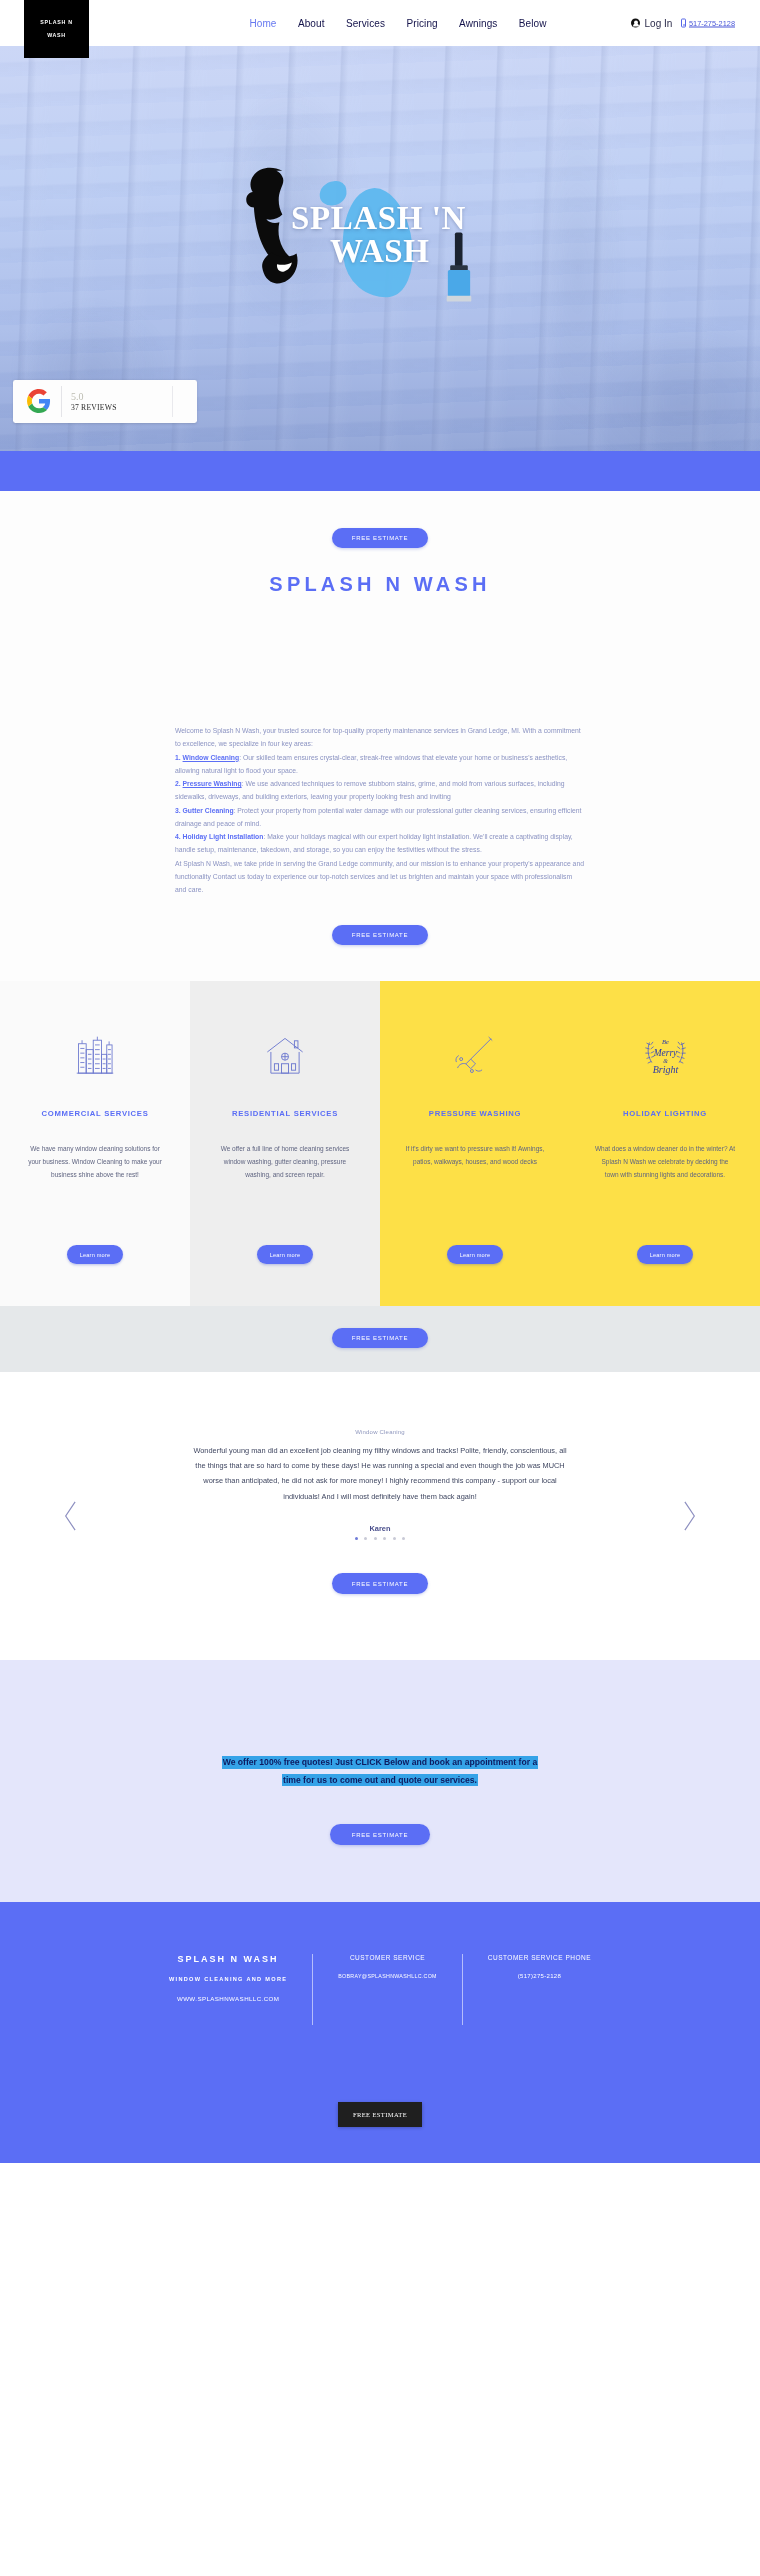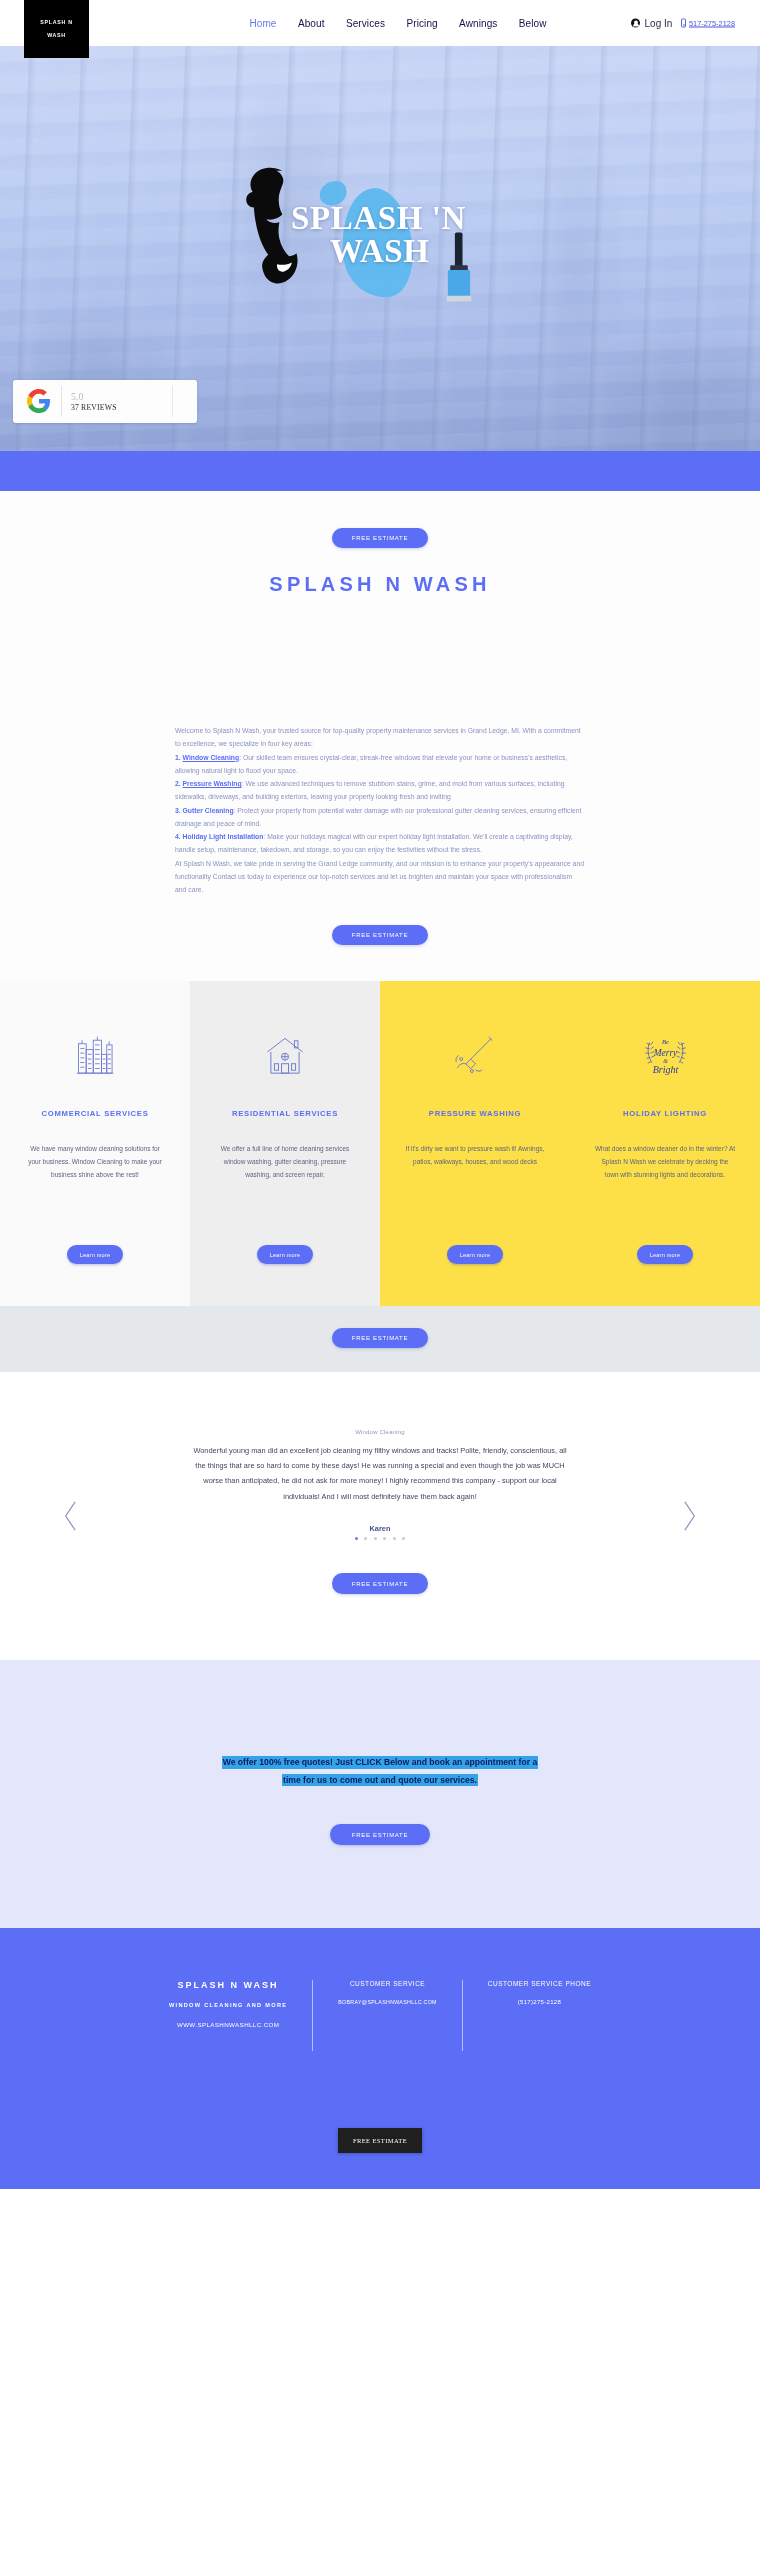--- a/index.html
+++ b/index.html
@@ -197,21 +197,21 @@
     font-size:7.4px; line-height:2.05; color:#3f4660;
   }
   .tm-name{ margin-top:20px; font-size:7.4px; color:#4a4f8c; font-weight:bold; }
   .tm-dots{ margin-top:4.8px; display:flex; gap:6.5px; justify-content:center; }
   .tm-dots i{ width:3px; height:3px; border-radius:50%; background:#c8cad6; display:block; }
   .tm-dots i.on{ background:#6f7bd8; }
   .tm-cta{ margin-top:33px; }
 
   
   .cta-panel{
-    background:#e4e6fb; padding:95px 0 83px; text-align:center;
+    background:#e4e6fb; padding:95px 0 57px; text-align:center;
   }
   .cta-highlight{ display:inline-block; max-width:333px; }
   .cta-highlight p{
     display:inline; font-size:8.6px; font-weight:bold; line-height:2.05;
     color:#0d1b60; background:#35a3e8;
     box-decoration-break:clone; -webkit-box-decoration-break:clone;
     padding:1.2px 0.6px;
   }
   .cta-panel .btn-pill{ margin-top:34px; padding:7.7px 21.4px; }
 

